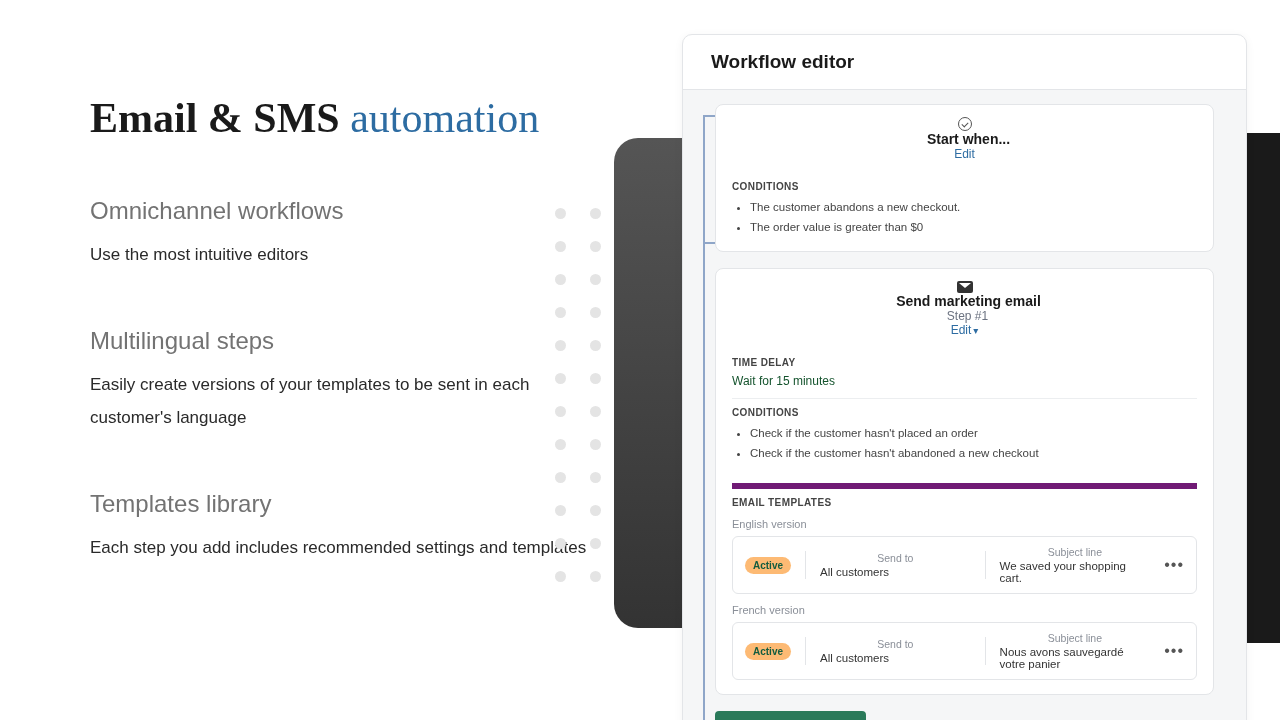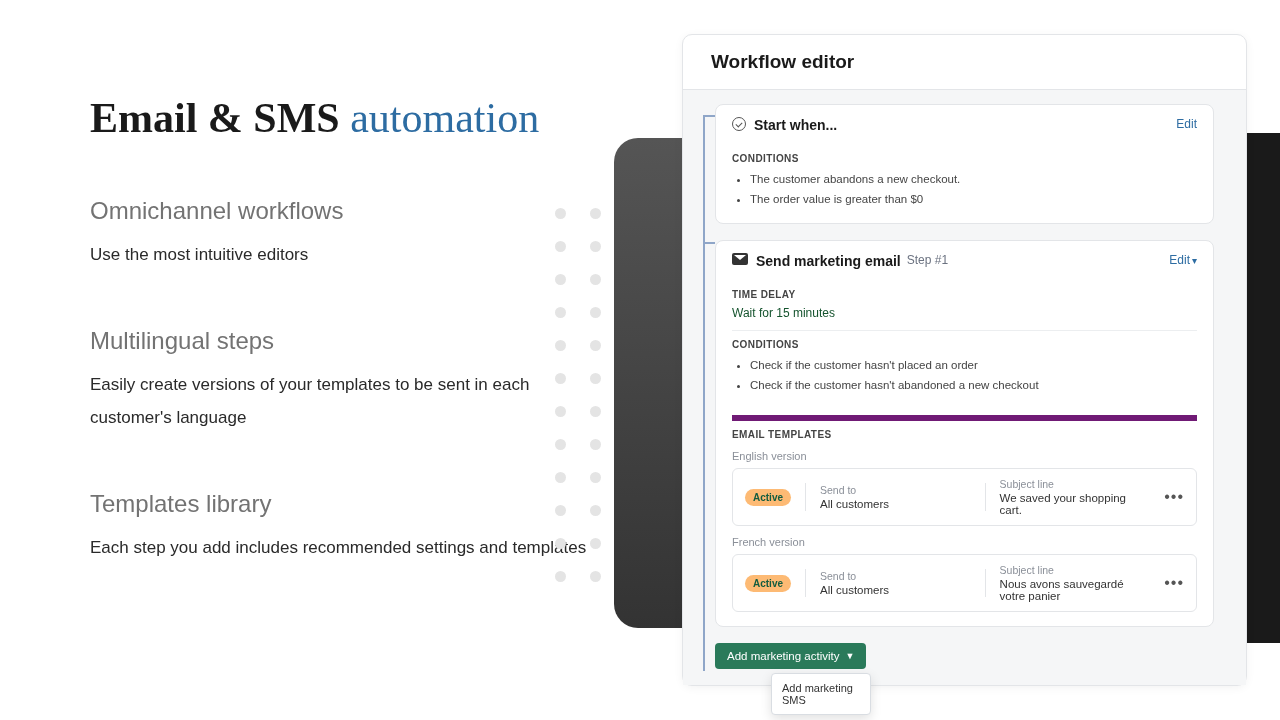--- a/index.html
+++ b/index.html
@@ -28,40 +28,40 @@
 .editor { position: absolute; left: 682px; top: 34px; width: 565px; background: #fff; border: 1px solid #e3e5e8; border-radius: 10px; box-shadow: 0 2px 10px rgba(0,0,0,0.05); }
 .editor-header { padding: 16px 28px; border-bottom: 1px solid #e3e5e8; font-size: 19px; font-weight: 600; color: #1a1a1a; }
 .editor-body { background: #f5f6f7; padding: 14px 32px 16px 32px; position: relative; }
 
 
 .connector { position: absolute; left: 20px; top: 25px; bottom: 14px; width: 1.5px; background: #8fa6c8; }
 .connector::before { content:""; position:absolute; top:0; left:0; width:12px; height:1.5px; background:#8fa6c8; }
 .connector-mid { position:absolute; left:20px; top:152px; width:12px; height:1.5px; background:#8fa6c8; }
 
 .card { background: #fff; border: 1px solid #e3e5e8; border-radius: 8px; margin-bottom: 16px; }
-.card-head { display:flex; align-items:flex-start; padding: 12px 16px; }
+.card-head { display:flex; align-items:center; padding: 12px 16px; flex-direction: column; }
 .card-head .title { font-weight:600; font-size:14px; color:#1a1a1a; margin-left:8px; }
 .card-head .step { font-size:12px; color:#6b7280; margin-left:6px; }
 .card-head .spacer { flex:1; }
 .edit-link { font-size:12px; color:#2d6ca2; cursor:pointer; }
 .chevron { font-size:10px; color:#2d6ca2; margin-left:2px; }
 
 .card-body { padding: 0 16px 14px; }
 .sect-label { font-size:10px; font-weight:700; letter-spacing:0.4px; color:#444; margin-top:8px; margin-bottom:6px; }
 .bullets { list-style:disc; padding-left:18px; }
 .bullets li { font-size:11.5px; color:#444; line-height:1.7; }
 .delay-text { font-size:12px; color:#14532d; padding-bottom:10px; border-bottom:1px solid #eceef0; }
 .cond-block { padding-bottom:20px; border-bottom:6px solid #701a75; }
 
 .version-label { font-size:11px; color:#8a8f98; margin:10px 0 6px; }
 .tpl-row { border:1px solid #e3e5e8; border-radius:6px; display:flex; align-items:center; padding:9px 12px; gap:14px; }
 .badge { background:#fdba74; color:#135c3f; font-size:10px; font-weight:600; padding:3px 8px; border-radius:10px; }
 .vdiv { width:1px; height:28px; background:#e3e5e8; }
 .col { flex:1; }
-.col .lbl { font-size:10.5px; color:#8a8f98; margin-bottom:2px; }
+.col .lbl { font-size:10.5px; color:#8a8f98; margin-bottom:2px;text-align:center; }
 .col .val { font-size:11.5px; color:#333; }
 .more { font-size:16px; color:#555; letter-spacing:1px; cursor:pointer; }
 
 .support-line { font-size:11px; color:#555; margin-top:12px; }
 .support-line a { color:#2d6ca2; cursor:pointer; }
 
 .add-btn { background:#2a7a5a; color:#fff; font-size:11.5px; padding:7px 12px; border:none; border-radius:4px; cursor:pointer; display:inline-flex; align-items:center; gap:6px; }
 .add-btn .caret { font-size:9px; }
 
 .dropdown { position:absolute; left:56px; bottom:-46px; background:#fff; border:1px solid #d9dde2; border-radius:4px; box-shadow:0 4px 12px rgba(0,0,0,0.12); width:100px; overflow:hidden; }

